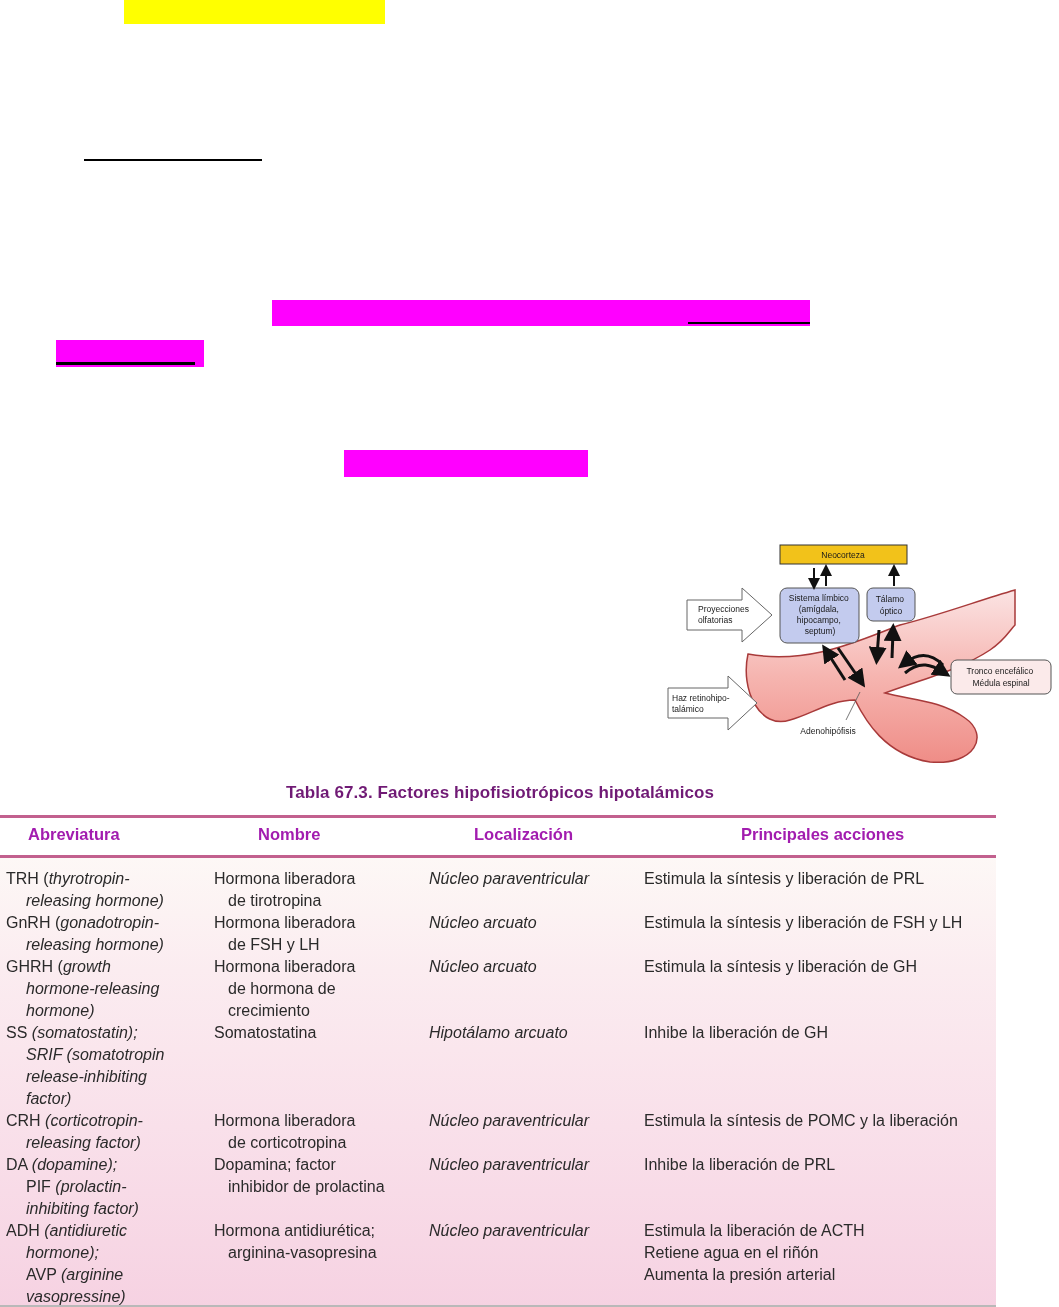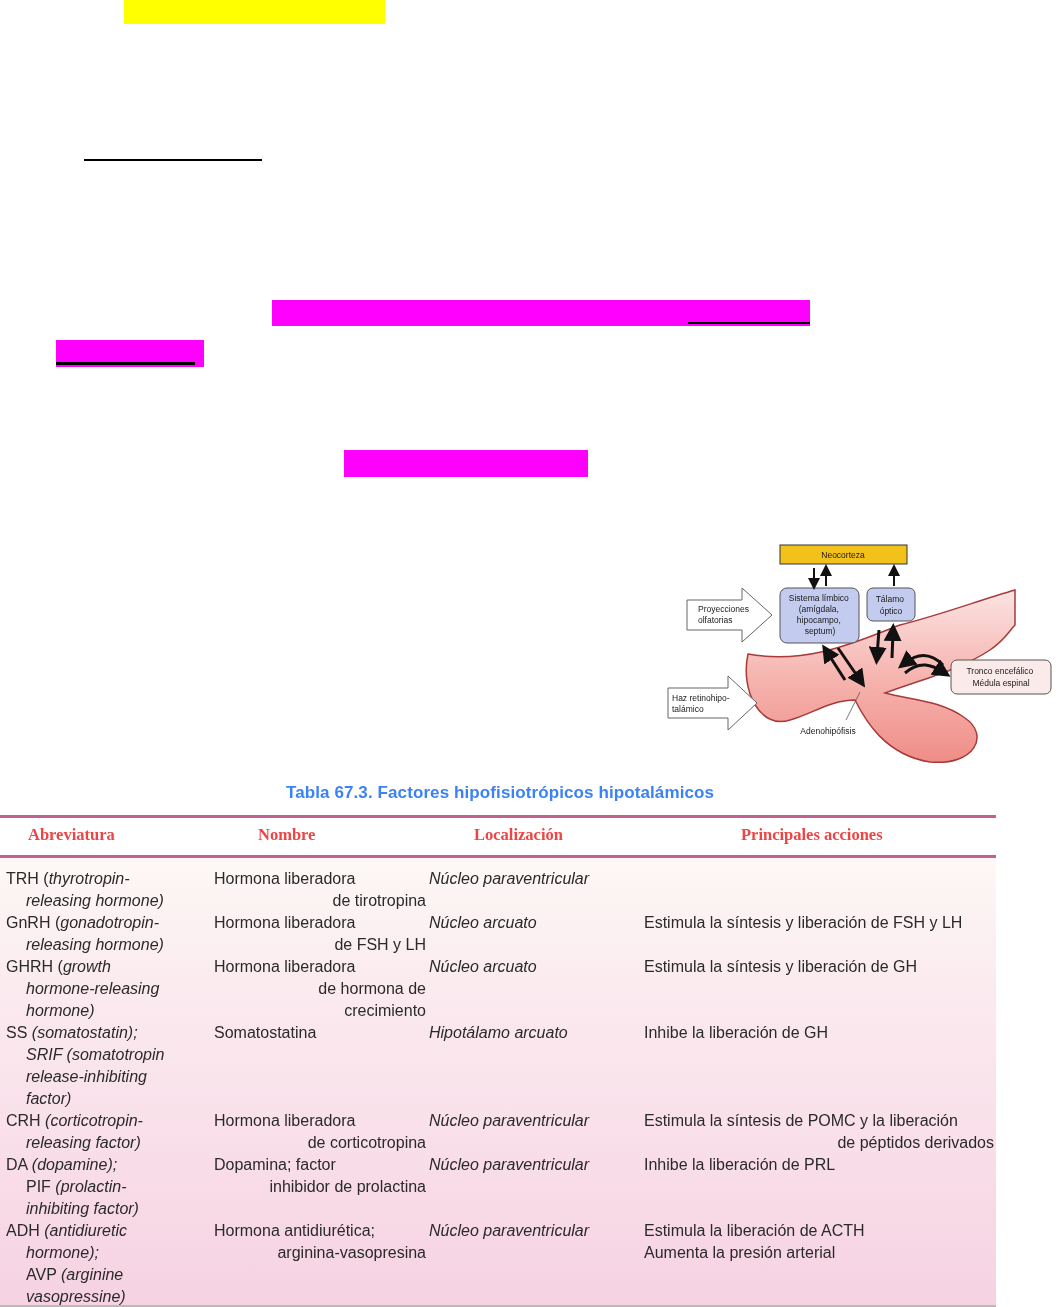--- a/index.html
+++ b/index.html
@@ -8,35 +8,35 @@
   .hl-yellow { background:#ffff00; }
   .hl-magenta { background:#ff00ff; }
   .uline { position:absolute; background:#000; }
 
   
   #diagram { left:660px; top:530px; width:399px; height:240px; }
   #diagram svg { width:399px; height:240px; display:block; }
   .dlabel { font-family:"Liberation Sans", sans-serif; font-size:8.5px; fill:#1a1a1a; }
 
   
-  #table-title { left:0; top:783px; width:1000px; text-align:center; color:#3b82f6; font-family:"Liberation Sans", sans-serif; font-weight:bold; font-size:17px; letter-spacing:0.1px; }
+  #table-title { left:0; top:783px; width:1000px; text-align:center; color:#701a75; font-family:"Liberation Sans", sans-serif; font-weight:bold; font-size:17px; letter-spacing:0.1px; }
   #table-wrap { left:0; top:815px; width:996px; height:492px; }
   .rule { position:absolute; left:0; width:996px; height:3px; background:#c2608e; }
-  .thead { position:absolute; top:10px; font-weight:bold; font-size:16.5px; color:#ef4444; font-family:Liberation Serif, serif; }
+  .thead { position:absolute; top:10px; font-weight:bold; font-size:16.5px; color:#a21caf; font-family:Liberation Sans, sans-serif; }
   #tbody-bg { position:absolute; left:0; top:43px; width:996px; height:449px;
     background:linear-gradient(#fdf8f6 0%, #fbecf0 25%, #f9e0ea 60%, #f6d2e2 100%); }
   .row { position:absolute; left:0; width:996px; font-size:16px; line-height:22px; color:#2a2a2a; font-family:"Liberation Sans", sans-serif; }
   .cell { position:absolute; top:0; }
   .c1 { left:6px; width:205px; }
   .c2 { left:214px; width:212px; }
   .c3 { left:429px; width:212px;font-style:italic; }
   .c4 { left:644px; width:350px; }
   .line { display:block; white-space:nowrap; }
   .ind { padding-left:20px; }
-  .ind2 { padding-left:14px;text-align:right; }
+  .ind2 { padding-left:14px; }
   .it { font-style:italic; }
   #bottom-rule { position:absolute; left:0; top:490px; width:996px; height:2px; background:#b9b9b9; }
 </style>
 </head>
 <body>
 
 <div class="abs hl-yellow" style="left:124px;top:0;width:261px;height:24px;"></div>
 <div class="uline" style="left:84px;top:159px;width:178px;height:2px;"></div>
 
 <div class="abs hl-magenta" style="left:272px;top:300px;width:228px;height:26px;"></div>
@@ -134,20 +134,21 @@
           <span class="line ind"><span></span><span class="it">releasing hormone)</span></span>
         </div>
         <div class="cell c2">
           <span class="line">Hormona liberadora</span>
           <span class="line ind2">de tirotropina</span>
         </div>
         <div class="cell c3">
           <span class="line">Núcleo paraventricular</span>
         </div>
         <div class="cell c4">
+          <span class="line">Estimula la síntesis y liberación de PRL</span>
         </div>
       </div>
       <div class="row" style="top: 97px;">
         <div class="cell c1">
           <span class="line"><span>GnRH (</span><span class="it">gonadotropin-</span></span>
           <span class="line ind"><span></span><span class="it">releasing hormone)</span></span>
         </div>
         <div class="cell c2">
           <span class="line">Hormona liberadora</span>
           <span class="line ind2">de FSH y LH</span>
@@ -201,21 +202,20 @@
         </div>
         <div class="cell c2">
           <span class="line">Hormona liberadora</span>
           <span class="line ind2">de corticotropina</span>
         </div>
         <div class="cell c3">
           <span class="line">Núcleo paraventricular</span>
         </div>
         <div class="cell c4">
           <span class="line">Estimula la síntesis de POMC y la liberación</span>
-          <span class="line ind2">de péptidos derivados</span>
         </div>
       </div>
       <div class="row" style="top: 339px;">
         <div class="cell c1">
           <span class="line"><span>DA </span><span class="it">(dopamine);</span></span>
           <span class="line ind"><span>PIF </span><span class="it">(prolactin-</span></span>
           <span class="line ind"><span></span><span class="it">inhibiting factor)</span></span>
         </div>
         <div class="cell c2">
           <span class="line">Dopamina; factor</span>
@@ -237,18 +237,19 @@
         </div>
         <div class="cell c2">
           <span class="line">Hormona antidiurética;</span>
           <span class="line ind2">arginina-vasopresina</span>
         </div>
         <div class="cell c3">
           <span class="line">Núcleo paraventricular</span>
         </div>
         <div class="cell c4">
           <span class="line">Estimula la liberación de ACTH</span>
+          <span class="line">Retiene agua en el riñón</span>
           <span class="line">Aumenta la presión arterial</span>
         </div>
       </div>
     </div>
   <div id="bottom-rule"></div>
 </div>
 
 </body></html>

